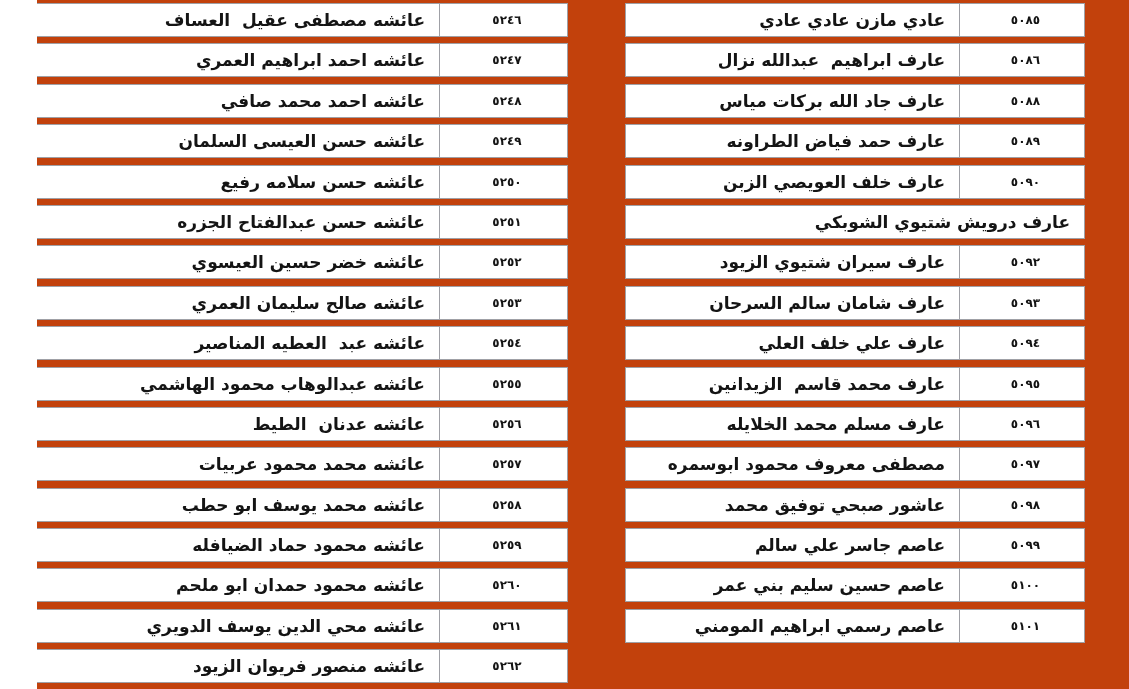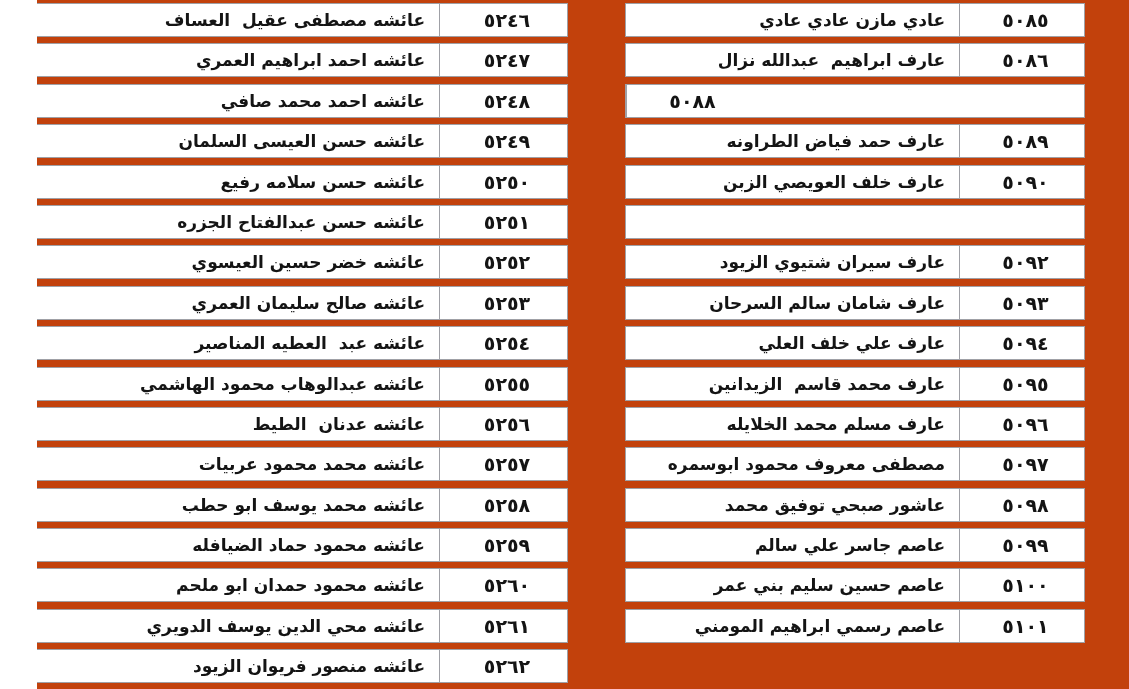--- a/index.html
+++ b/index.html
@@ -51,21 +51,21 @@
     flex: 1 1 auto;
     direction: rtl;
     padding-inline-start: 14px;
     font-size: 17px;
     white-space: pre;
   }
   .num-cell {
     flex: 0 0 auto;
     justify-content: center;
     border-left: 1.5px solid var(--border-color);
-    font-size: 19px;
+    font-size: 12px;
     letter-spacing: 7px;
     padding-left: 7px; 
     white-space: nowrap;
   }
   .table-left .num-cell { width: 128px; }
   .table-right .num-cell { width: 125px; }
 </style>
 </head>
 <body>
 
@@ -162,34 +162,36 @@
     <div class="cell num-cell">٥٠٨٥</div>
   </div>
 
   <div class="row">
     <div class="cell name-cell">عارف ابراهيم  عبدالله نزال</div>
     <div class="cell num-cell">٥٠٨٦</div>
   </div>
 
 
   <div class="row">
+    <div class="cell name-cell">عارف جاد الله بركات مياس</div>
     <div class="cell num-cell">٥٠٨٨</div>
   </div>
 
   <div class="row">
     <div class="cell name-cell">عارف حمد فياض الطراونه</div>
     <div class="cell num-cell">٥٠٨٩</div>
   </div>
 
   <div class="row">
     <div class="cell name-cell">عارف خلف العويصي الزبن</div>
     <div class="cell num-cell">٥٠٩٠</div>
   </div>
 
   <div class="row">
+    <div class="cell name-cell">عارف درويش شتيوي الشوبكي</div>
   </div>
 
   <div class="row">
     <div class="cell name-cell">عارف سيران شتيوي الزيود</div>
     <div class="cell num-cell">٥٠٩٢</div>
   </div>
 
   <div class="row">
     <div class="cell name-cell">عارف شامان سالم السرحان</div>
     <div class="cell num-cell">٥٠٩٣</div>

